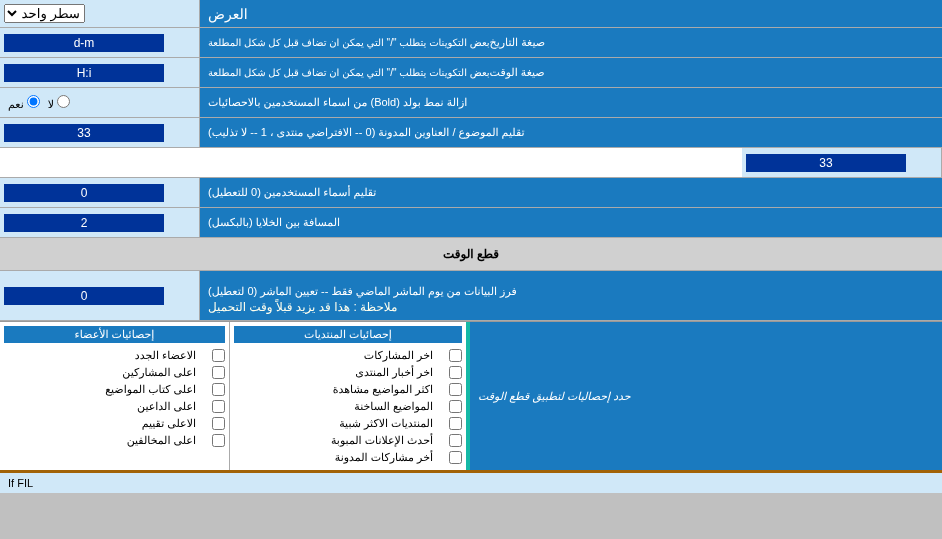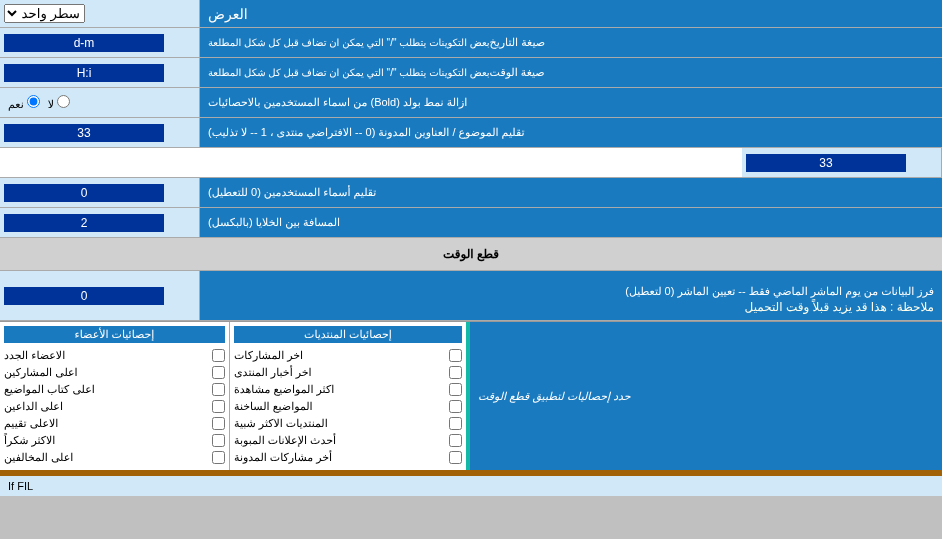--- a/index.html
+++ b/index.html
@@ -86,35 +86,34 @@
       font-size: 11px;
       margin-bottom: 4px;
     }
     .checkbox-item {
       display: flex;
       align-items: center;
       gap: 16px;
       padding: 2px 0;
       font-size: 11px;
       direction: rtl;
-      justify-content: space-between;
     }
     .checkbox-item input[type="checkbox"] {
       margin: 0;
     }
     .bottom-row {
       display: flex;
       border-top: 1px solid #999;
     }
     .time-cut-row {
       min-height: 50px;
     }
     .time-cut-row .row-label {
       flex-direction: column;
-      align-items: flex-start;
+      align-items: flex-end;
     }
     .time-cut-row .row-label .note {
       font-size: 12px;
       color: #ffe;
     }
     .apply-stats {
       flex: 1;
       background: #1a7abf;
       color: #fff;
       padding: 4px 8px;
@@ -298,24 +297,20 @@
       <div class="checkbox-item">
         <input type="checkbox" style="">
         <span>اعلى الداعين</span>
       </div>
       <div class="checkbox-item">
         <input type="checkbox" style="">
         <span>الاعلى تقييم</span>
       </div>
       <div class="checkbox-item">
         <input type="checkbox" style="">
-        <span>الاكثر شكراً</span>
-      </div>
-      <div class="checkbox-item">
-        <input type="checkbox" style="">
         <span>اعلى المخالفين</span>
       </div>
     </div>
   </div>
 
-  <div style="background:#d0e8f8; padding: 4px 8px; font-size:11px; border-top:6px solid #a16207; text-align:left;">If FIL</div>
+  <div style="background:#d0e8f8; padding: 4px 8px; font-size:11px; border-top:3px solid #a16207; text-align:left;">If FIL</div>
 
 </div>
 
 </body></html>

